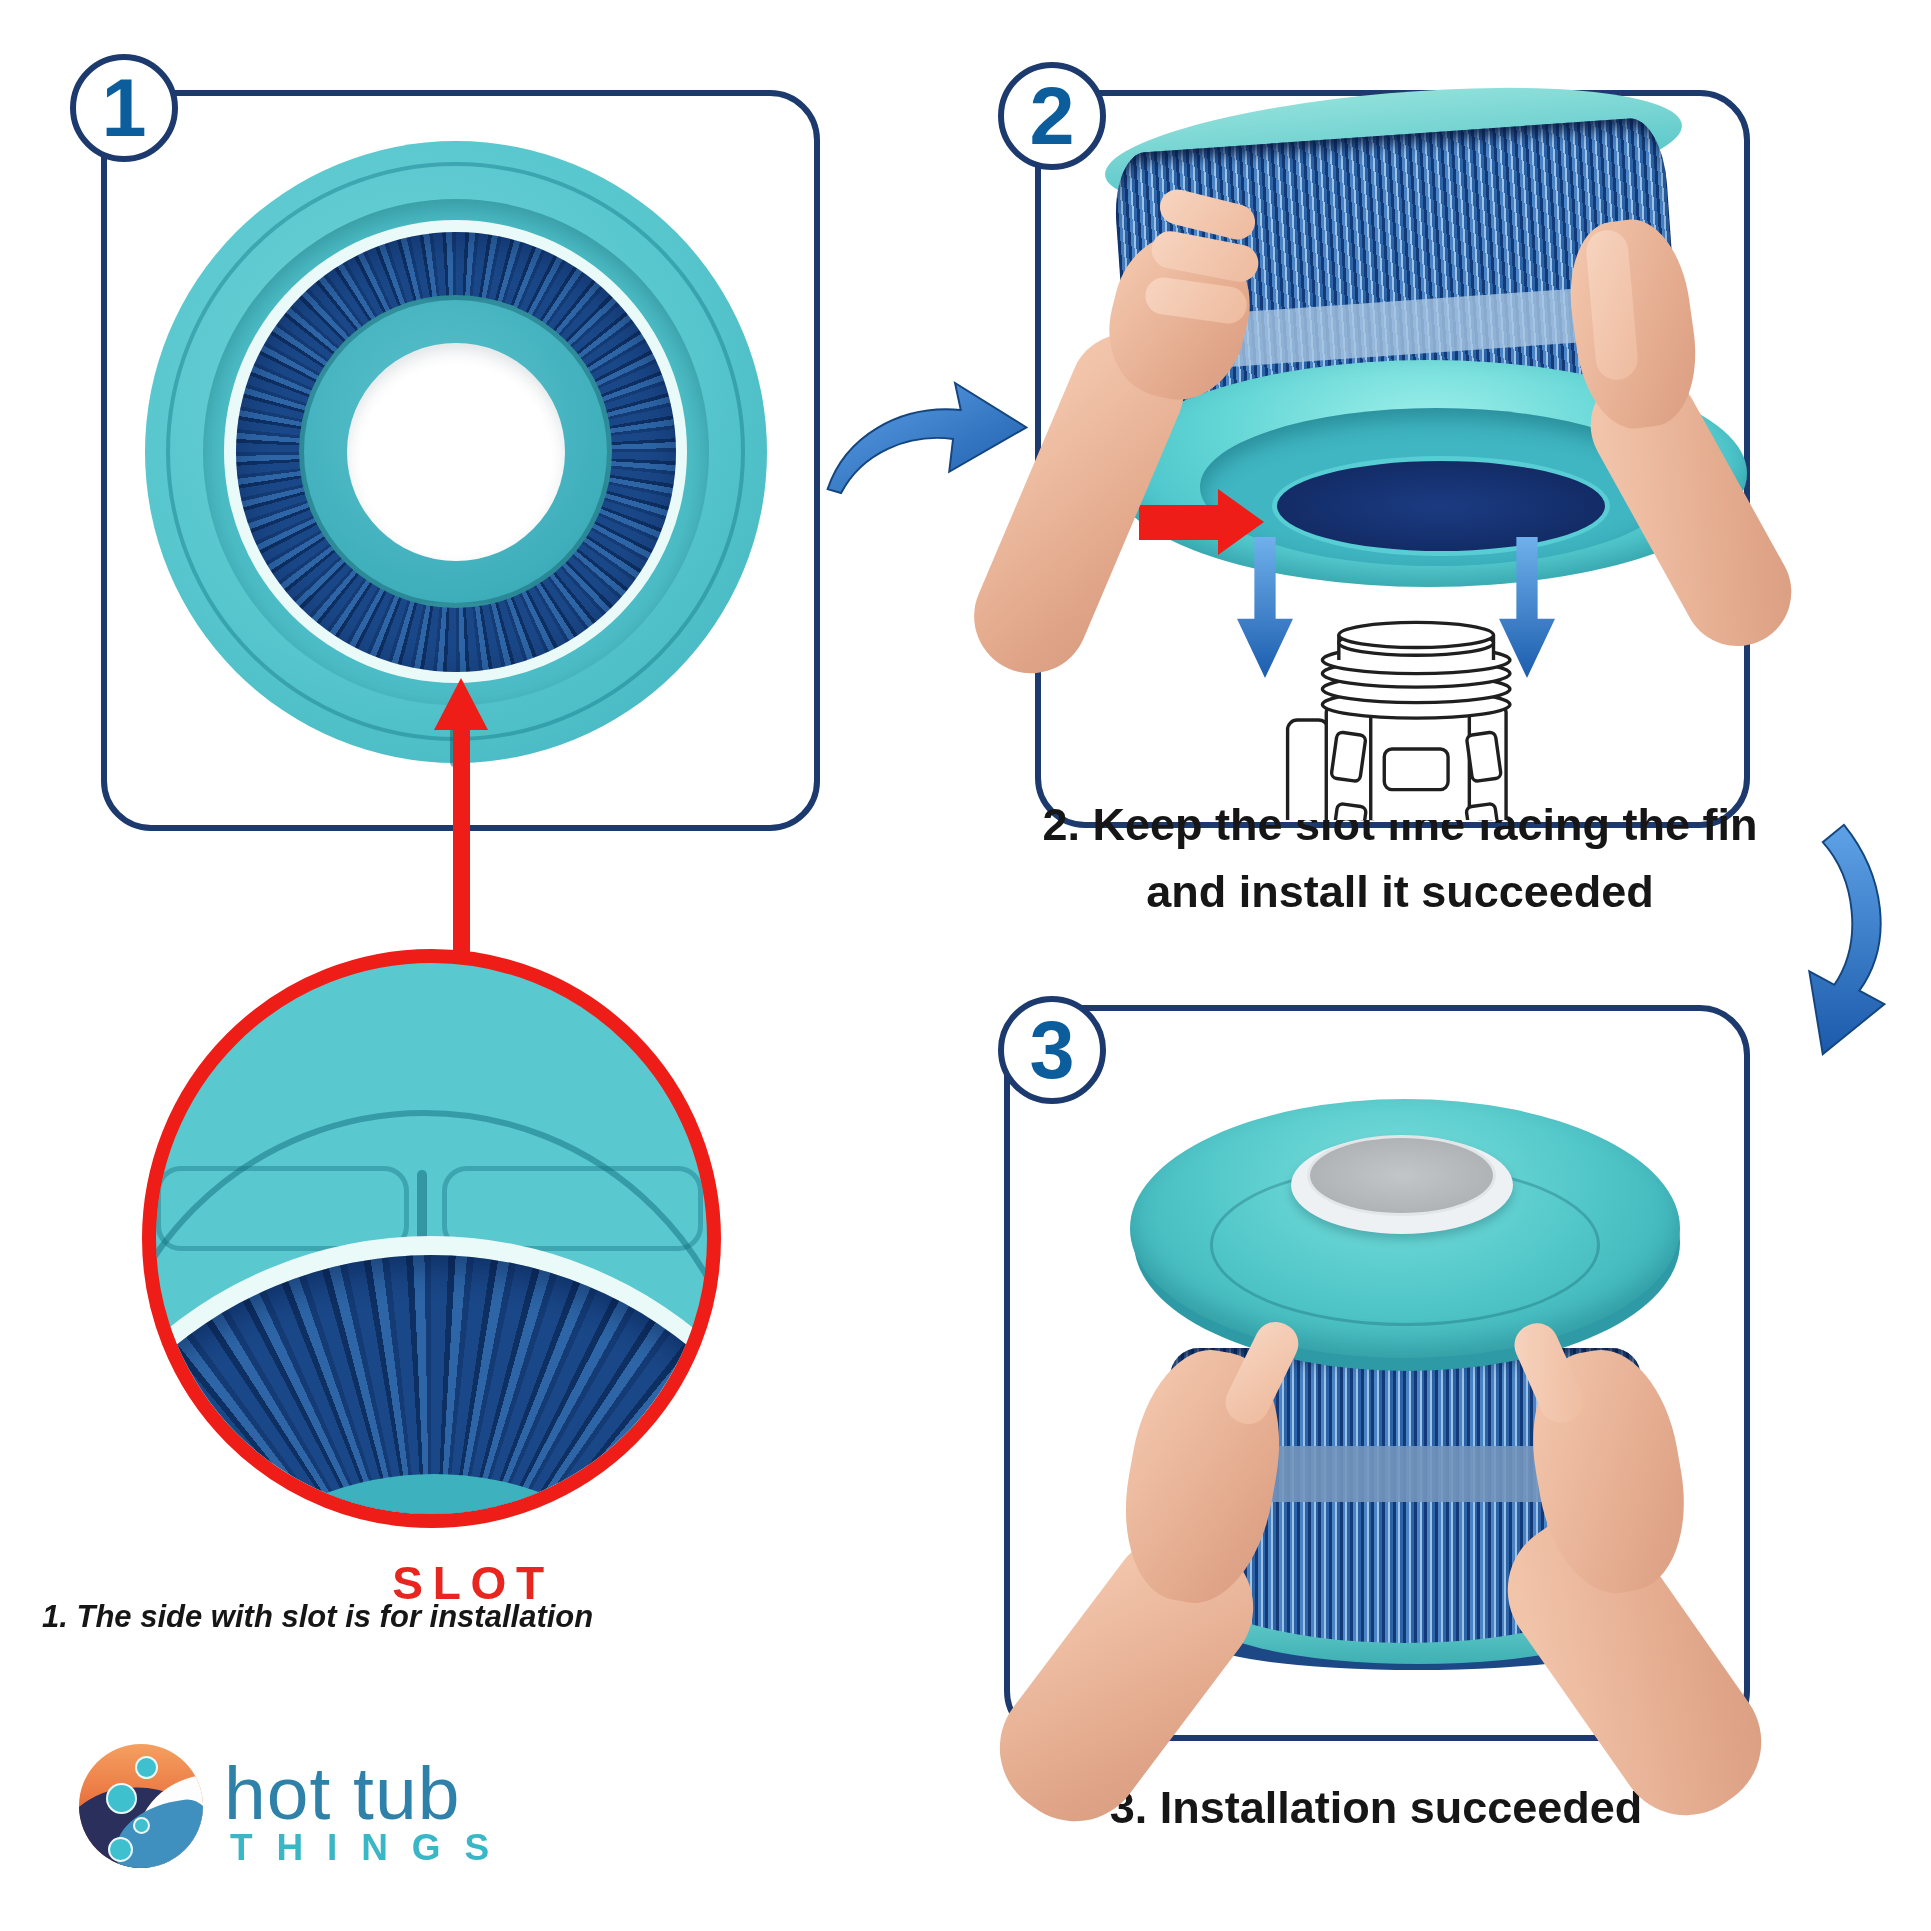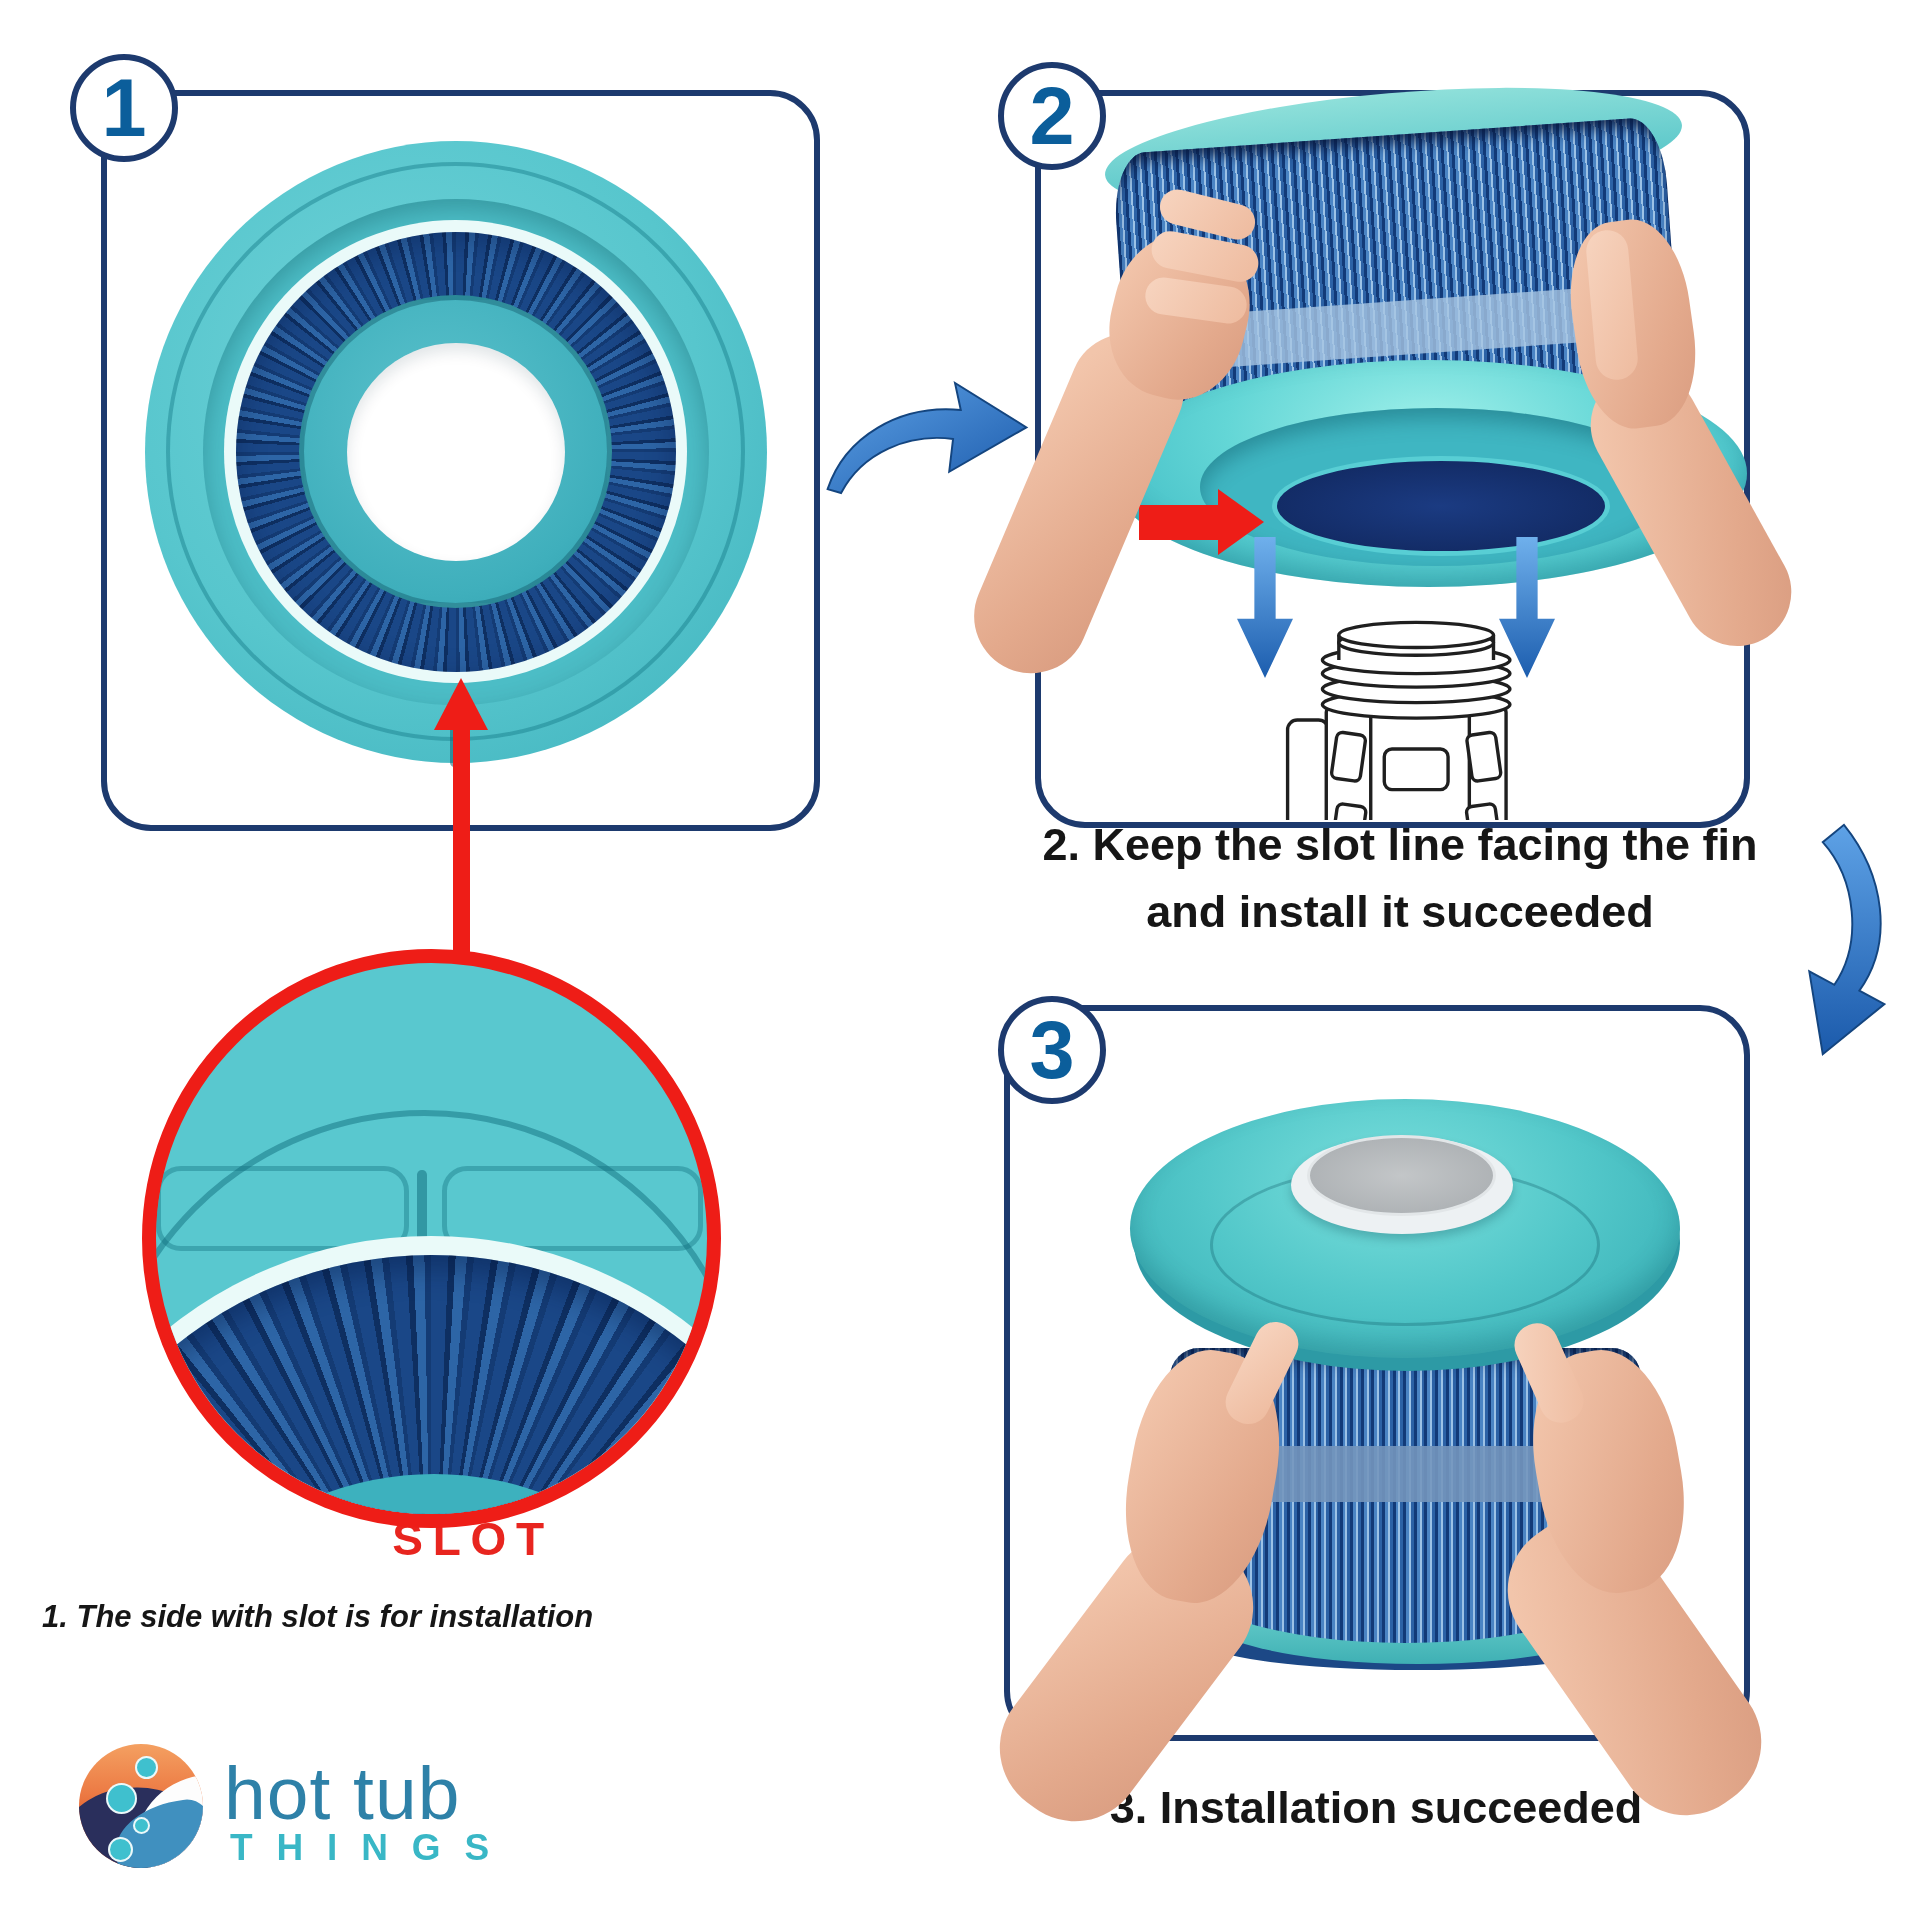--- a/index.html
+++ b/index.html
@@ -13,21 +13,21 @@
   .circle{position:absolute;border-radius:50%;box-sizing:border-box;}
   .ellipse{position:absolute;border-radius:50%;box-sizing:border-box;}
   .caption{position:absolute;font-weight:bold;color:#161616;}
   .skin{position:absolute;background:linear-gradient(115deg,#f2c5ab 10%,#e3a98c 70%,#d99c80);border-radius:58px;}
   .skin2{position:absolute;background:linear-gradient(115deg,#f7d4bf,#eebb9f);border-radius:21px;}
   .media-stripes{background:repeating-conic-gradient(#1a4787 0 2.4deg,#0e2f61 2.4deg 3.4deg,#2d65a6 3.4deg 5deg,#143b74 5deg 6deg);}
   .pleats{background:repeating-linear-gradient(90deg,#123a78 0 2.9px,#4a84c4 2.9px 5.8px,#9cc2e6 5.8px 7.7px,#2c62a6 7.7px 10.6px);}
   .down-arrow{position:absolute;width:56px;height:141px;
       clip-path:polygon(31% 0,69% 0,69% 58%,100% 58%,50% 100%,0 58%,31% 58%);
       background:linear-gradient(180deg,#6fb0ec,#1c5dae);}
-  .slot-label{font-weight:bold;font-size:46px;letter-spacing:9.7px;color:#e8251f;text-align:center;}
+  .slot-label{font-weight:bold;font-size:46px;letter-spacing:9.7px;color:#e8251f;text-align:center;margin-top:44px;}
 </style>
 </head>
 <body>
 
 <div id="canvas">
 
   <div class="panel" style="left:101px;top:90px;width:719px;height:741px;"></div>
 
   <div class="circle" style="left:145px;top:141px;width:622px;height:622px;
        background:radial-gradient(circle at 42% 38%,#6fd2d8 0%,#57c6cd 55%,#42b4bf 92%,#35a5b1 100%);"></div>
@@ -126,21 +126,21 @@
 
   <div class="skin" style="left:1022px;top:324px;width:114px;height:359px;transform:rotate(23deg);z-index:10;"></div>
   <div class="skin" style="left:1112px;top:235px;width:135px;height:164px;transform:rotate(14deg);border-radius:45%;z-index:11;"></div>
   <div class="skin2" style="left:1159px;top:197px;width:97px;height:35px;transform:rotate(14deg);z-index:12;"></div>
   <div class="skin2" style="left:1151px;top:238px;width:108px;height:37px;transform:rotate(11deg);z-index:12;"></div>
   <div class="skin2" style="left:1145px;top:282px;width:102px;height:37px;transform:rotate(8deg);z-index:12;"></div>
   <div class="skin" style="left:1574px;top:220px;width:118px;height:208px;transform:rotate(-8deg);border-radius:42%;z-index:11;"></div>
   <div class="skin2" style="left:1591px;top:230px;width:42px;height:150px;transform:rotate(-5deg);z-index:12;"></div>
   <div class="skin" style="left:1637px;top:359px;width:108px;height:299px;transform:rotate(-29deg);z-index:10;"></div>
 
-  <div class="caption" style="left:951px;top:812px;width:898px;font-size:45px;line-height:1.48;text-align:center;">
+  <div class="caption" style="left:951px;top:792px;width:898px;font-size:45px;line-height:1.48;text-align:center;">
     <div>2. Keep the slot line facing the fin</div>
     <div>and install it succeeded</div>
   </div>
 
   <div class="badge" style="left:998px;top:62px;">
     <span>2</span>
   </div>
 
   <svg class="abs" style="left:1784px;top:819px;z-index:8;" width="145" height="241" viewBox="0 0 150 250">
     <defs>

